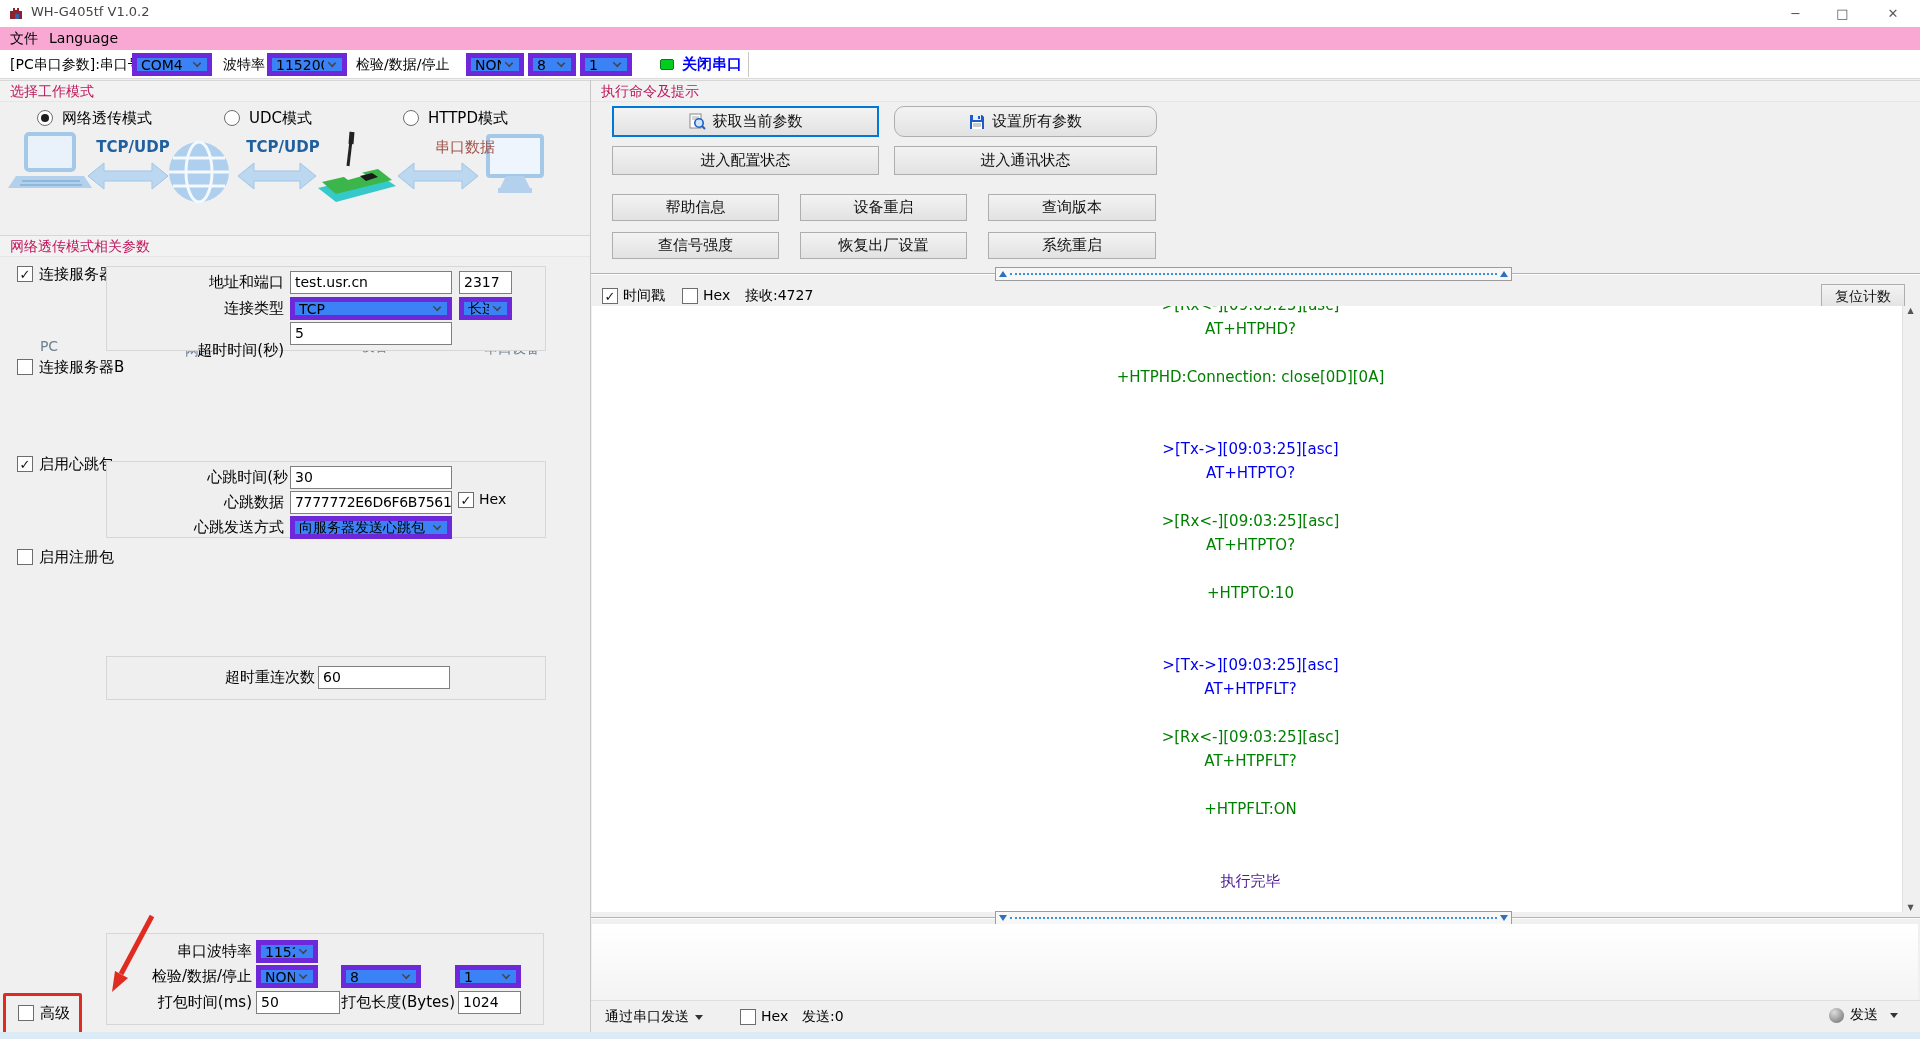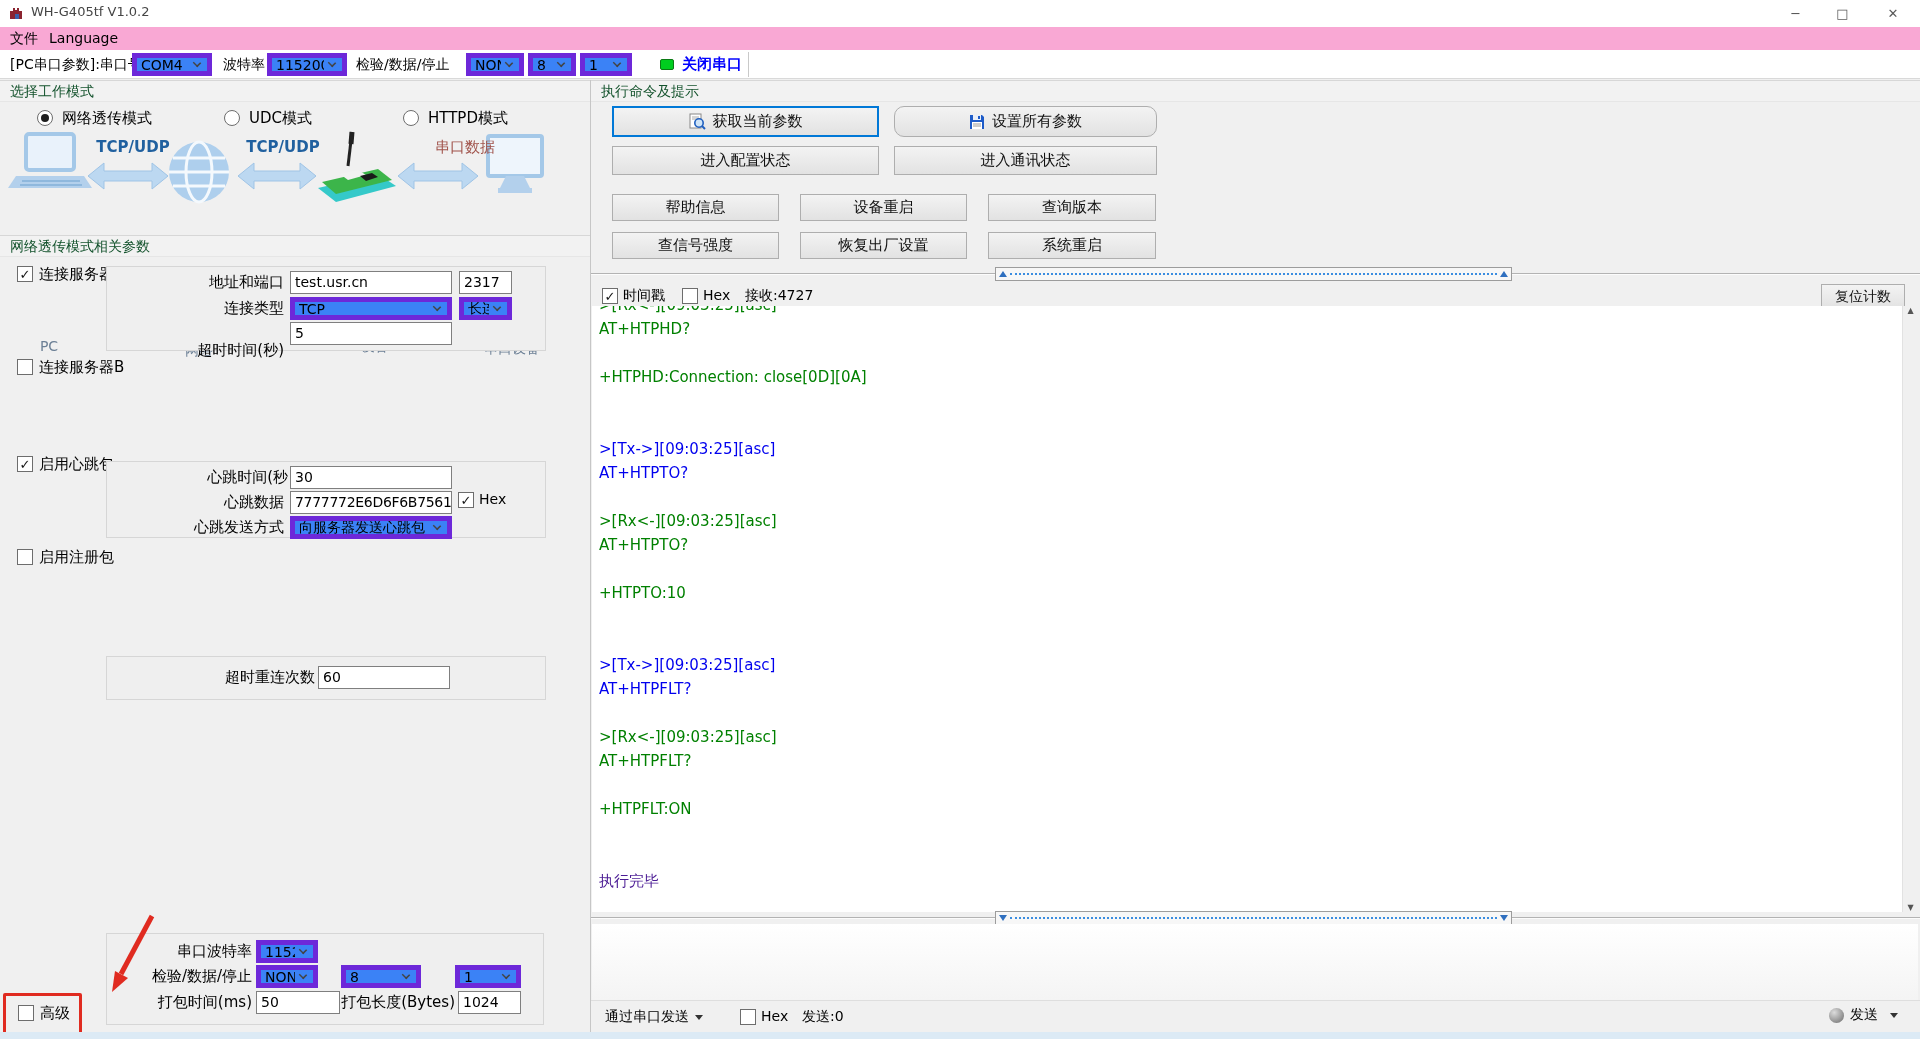--- a/index.html
+++ b/index.html
@@ -2,21 +2,21 @@
 <html><head>
 <meta charset="utf-8">
 <style>
   html,body{margin:0;padding:0;background:#888;}
   *{box-sizing:border-box;}
   .win{position:relative;width:1920px;height:1039px;background:#f0f0f0;overflow:hidden;
        font-family:"DejaVu Sans","Liberation Sans",sans-serif;font-size:15px;color:#000;}
   .abs{position:absolute;}
   .lbl{position:absolute;white-space:nowrap;color:#000;}
   .band{position:absolute;left:0;height:22px;background:#f2f2f2;border-top:1px solid #d7d7d7;
-        border-bottom:1px solid #e6e6e6;font-size:14px;color:#14532d;line-height:20px;padding-left:10px;}
+        border-bottom:1px solid #e6e6e6;font-size:14px;color:#be185d;line-height:20px;padding-left:10px;}
   .tb{position:absolute;background:#fff;border:1px solid #7f7f7f;height:23px;font-size:14px;
       padding:2px 4px 0;white-space:nowrap;overflow:hidden;color:#000;}
   .cb{position:absolute;background:#3b82f6;border:5px solid #6d28d9;height:23px;font-size:14px;
       display:flex;align-items:center;justify-content:space-between;padding:0 4px;overflow:hidden;}
   .cb .val{white-space:nowrap;overflow:hidden;}
   .chev{flex:0 0 auto;width:8px;height:8px;border-right:2px solid #444;border-bottom:2px solid #444;
         transform:rotate(45deg) scale(.8,.7);margin:-4px 2px 0 4px;}
   .gbox{position:absolute;background:#efefef;border:1px solid #d6d6d6;}
   .ck{position:absolute;width:16px;height:16px;background:#fff;border:1px solid #6d6d6d;
       display:flex;align-items:center;justify-content:center;font-size:13px;font-weight:700;color:#141414;line-height:1;}
@@ -27,21 +27,21 @@
   .btn.focus{border:2px solid #0078d7;}
   .winbtn{position:absolute;top:0;height:27px;display:flex;align-items:center;justify-content:center;
           color:#5a5a5a;font-size:13px;width:47px;}
   .groove{position:absolute;height:0;border-top:1px solid #b3b3b3;border-bottom:1px solid #fcfcfc;}
   .track{position:absolute;height:14px;background:#f7f7f7;border:1px solid #9c9c9c;display:flex;align-items:center;padding:0 3px;}
   .dots{flex:1;border-top:2px dotted #3b8de0;margin:0 3px;}
   .tri{width:0;height:0;border-left:4px solid transparent;border-right:4px solid transparent;}
   .tri.up{border-bottom:6px solid #2f6fbf;}
   .tri.dn{border-top:6px solid #2f6fbf;}
   .logarea{position:absolute;left:592px;top:306px;width:1310px;height:606px;background:#fff;overflow:hidden;font-size:15px;}
-  .loginner{margin:-13px 0 0 7px;}
+  .loginner{margin:-13px 0 0 7px;text-align:center;}
   .log-line{height:24px;line-height:24px;white-space:pre;}
   .log-line.tx{color:#0000ee;}
   .log-line.rx{color:#008000;}
   .log-line.plain{color:#4c1d95;}
   .sb{position:absolute;left:1902px;width:16px;background:#f0f0f0;border-left:1px solid #e2e2e2;
       display:flex;flex-direction:column;justify-content:space-between;align-items:center;color:#555;font-size:8px;}
   .dd-arrow{display:inline-block;width:0;height:0;border-left:4px solid transparent;border-right:4px solid transparent;
             border-top:5px solid #333;margin-left:6px;vertical-align:middle;}
   .node-label{position:absolute;color:#6b7f95;font-size:14px;text-align:center;white-space:nowrap;}
   .link-label{position:absolute;font-weight:700;font-size:15px;text-align:center;white-space:nowrap;}

